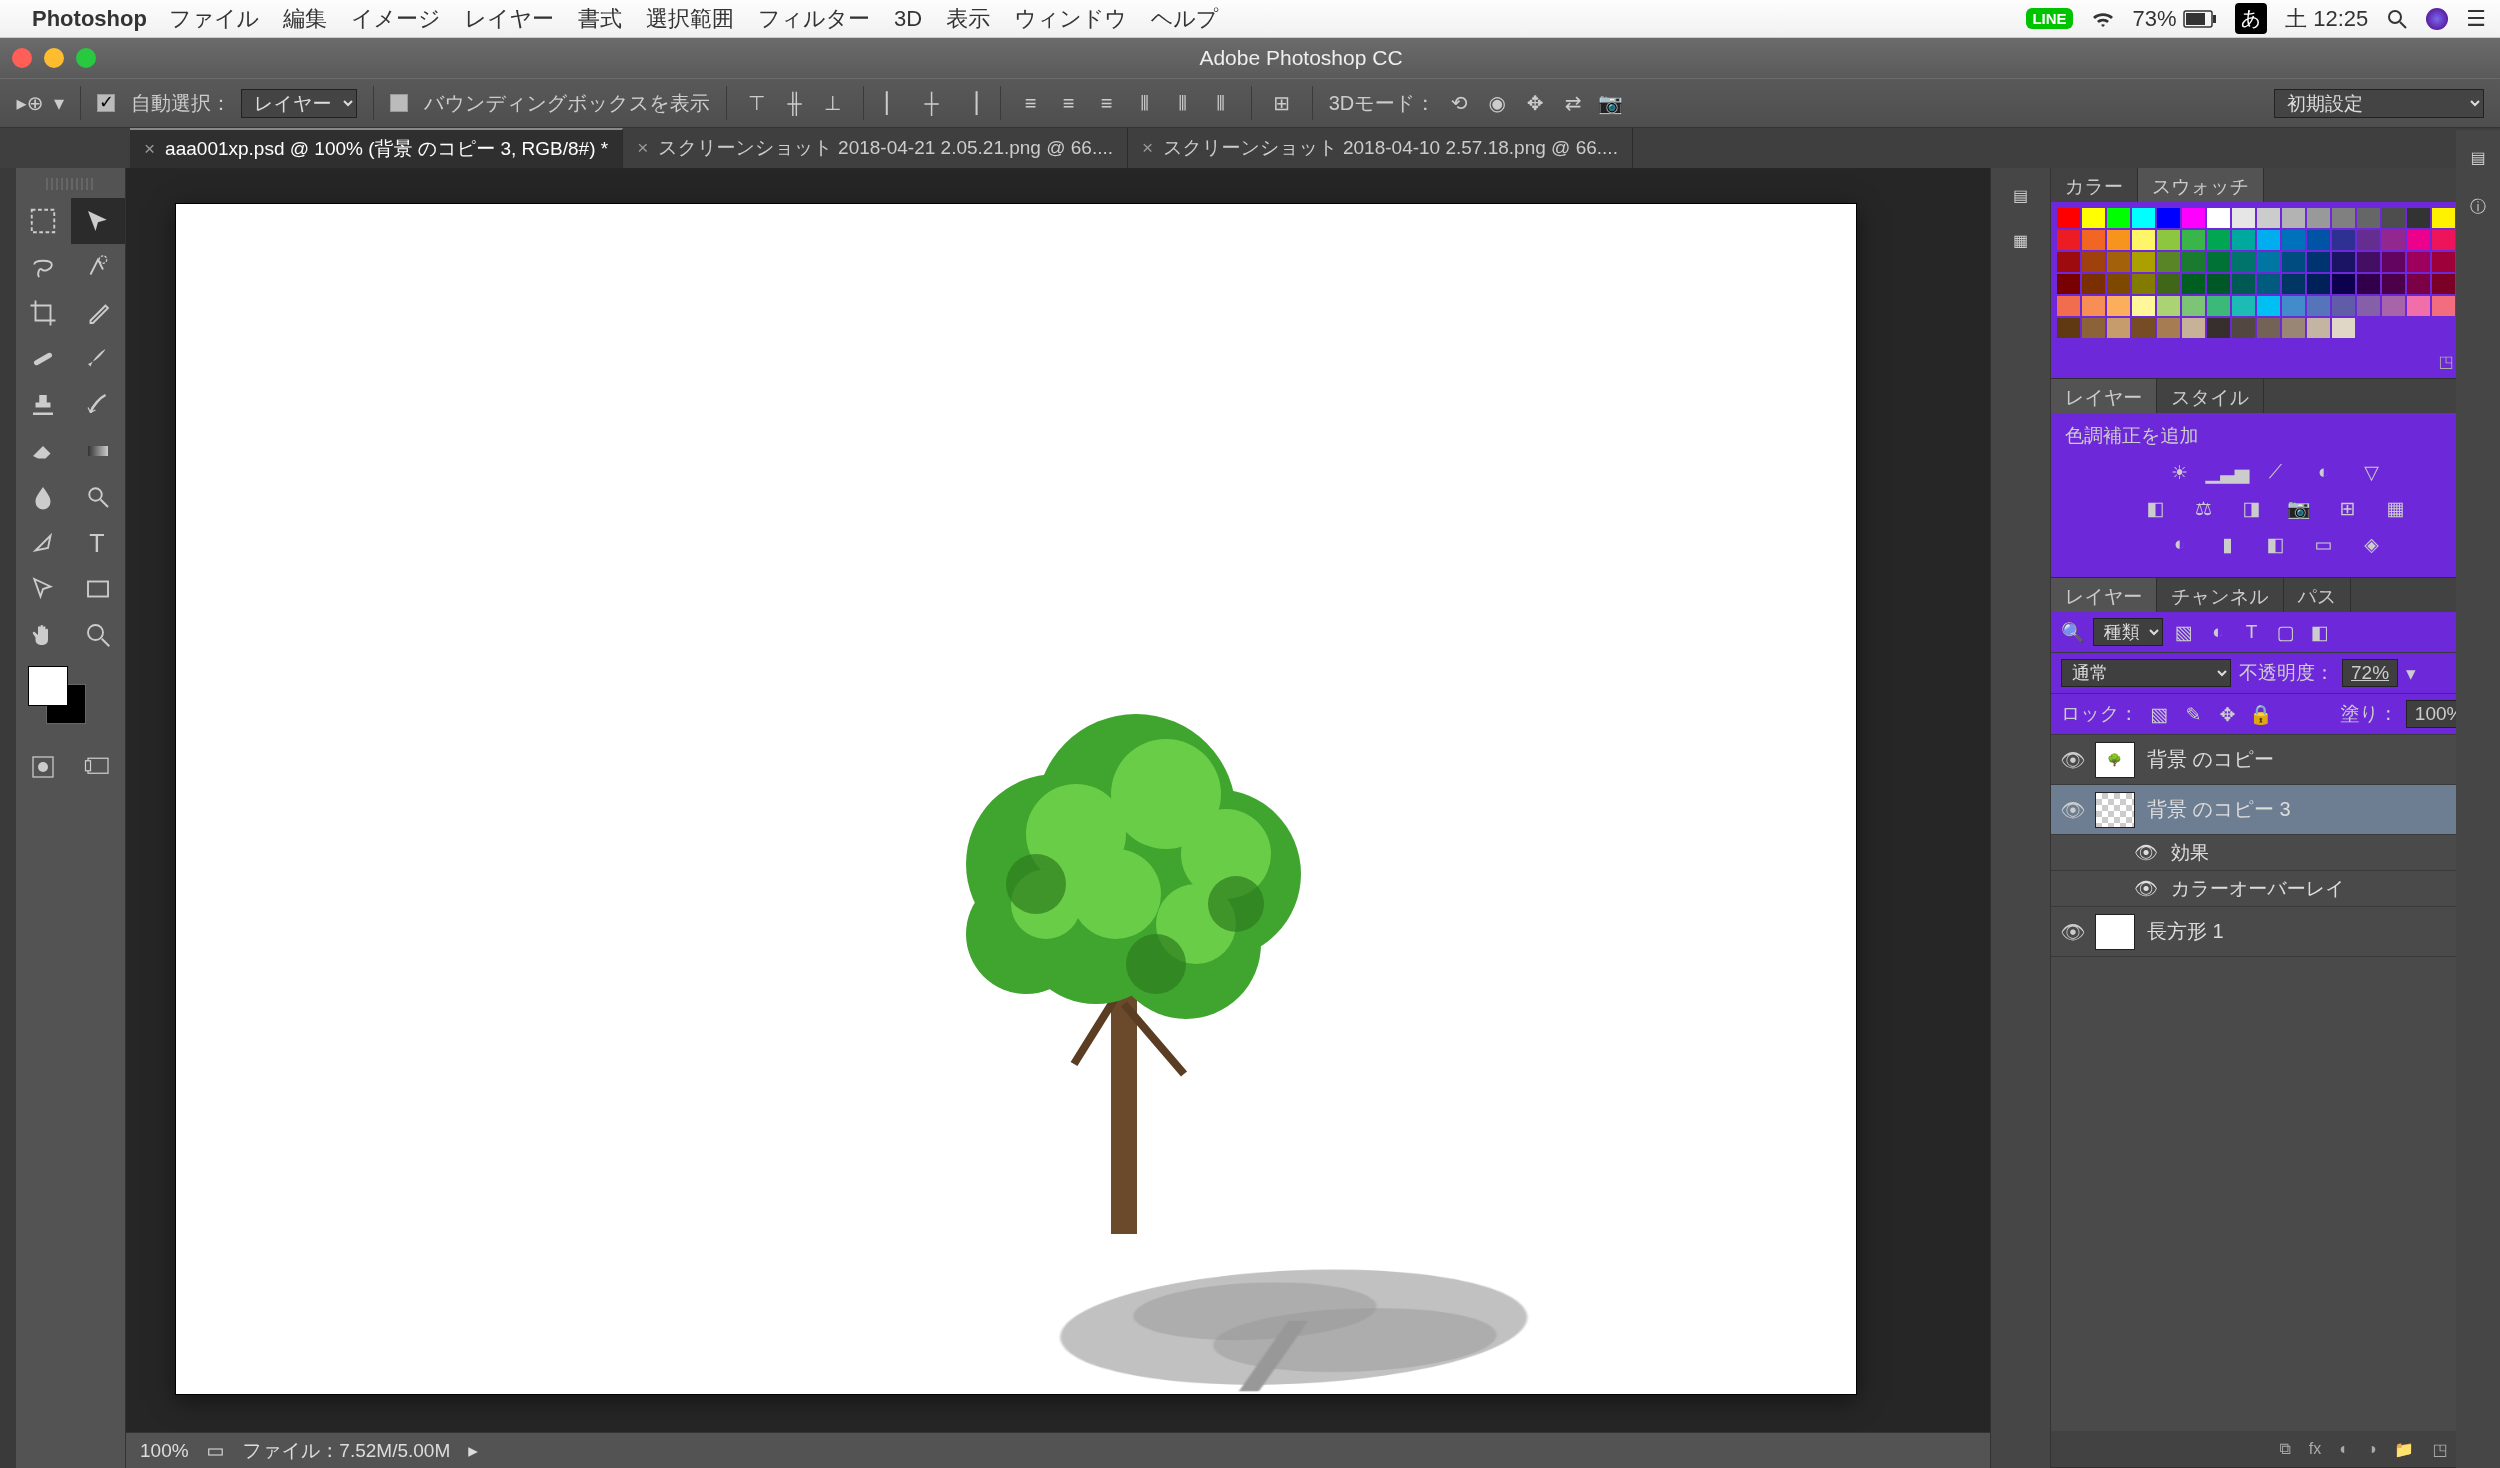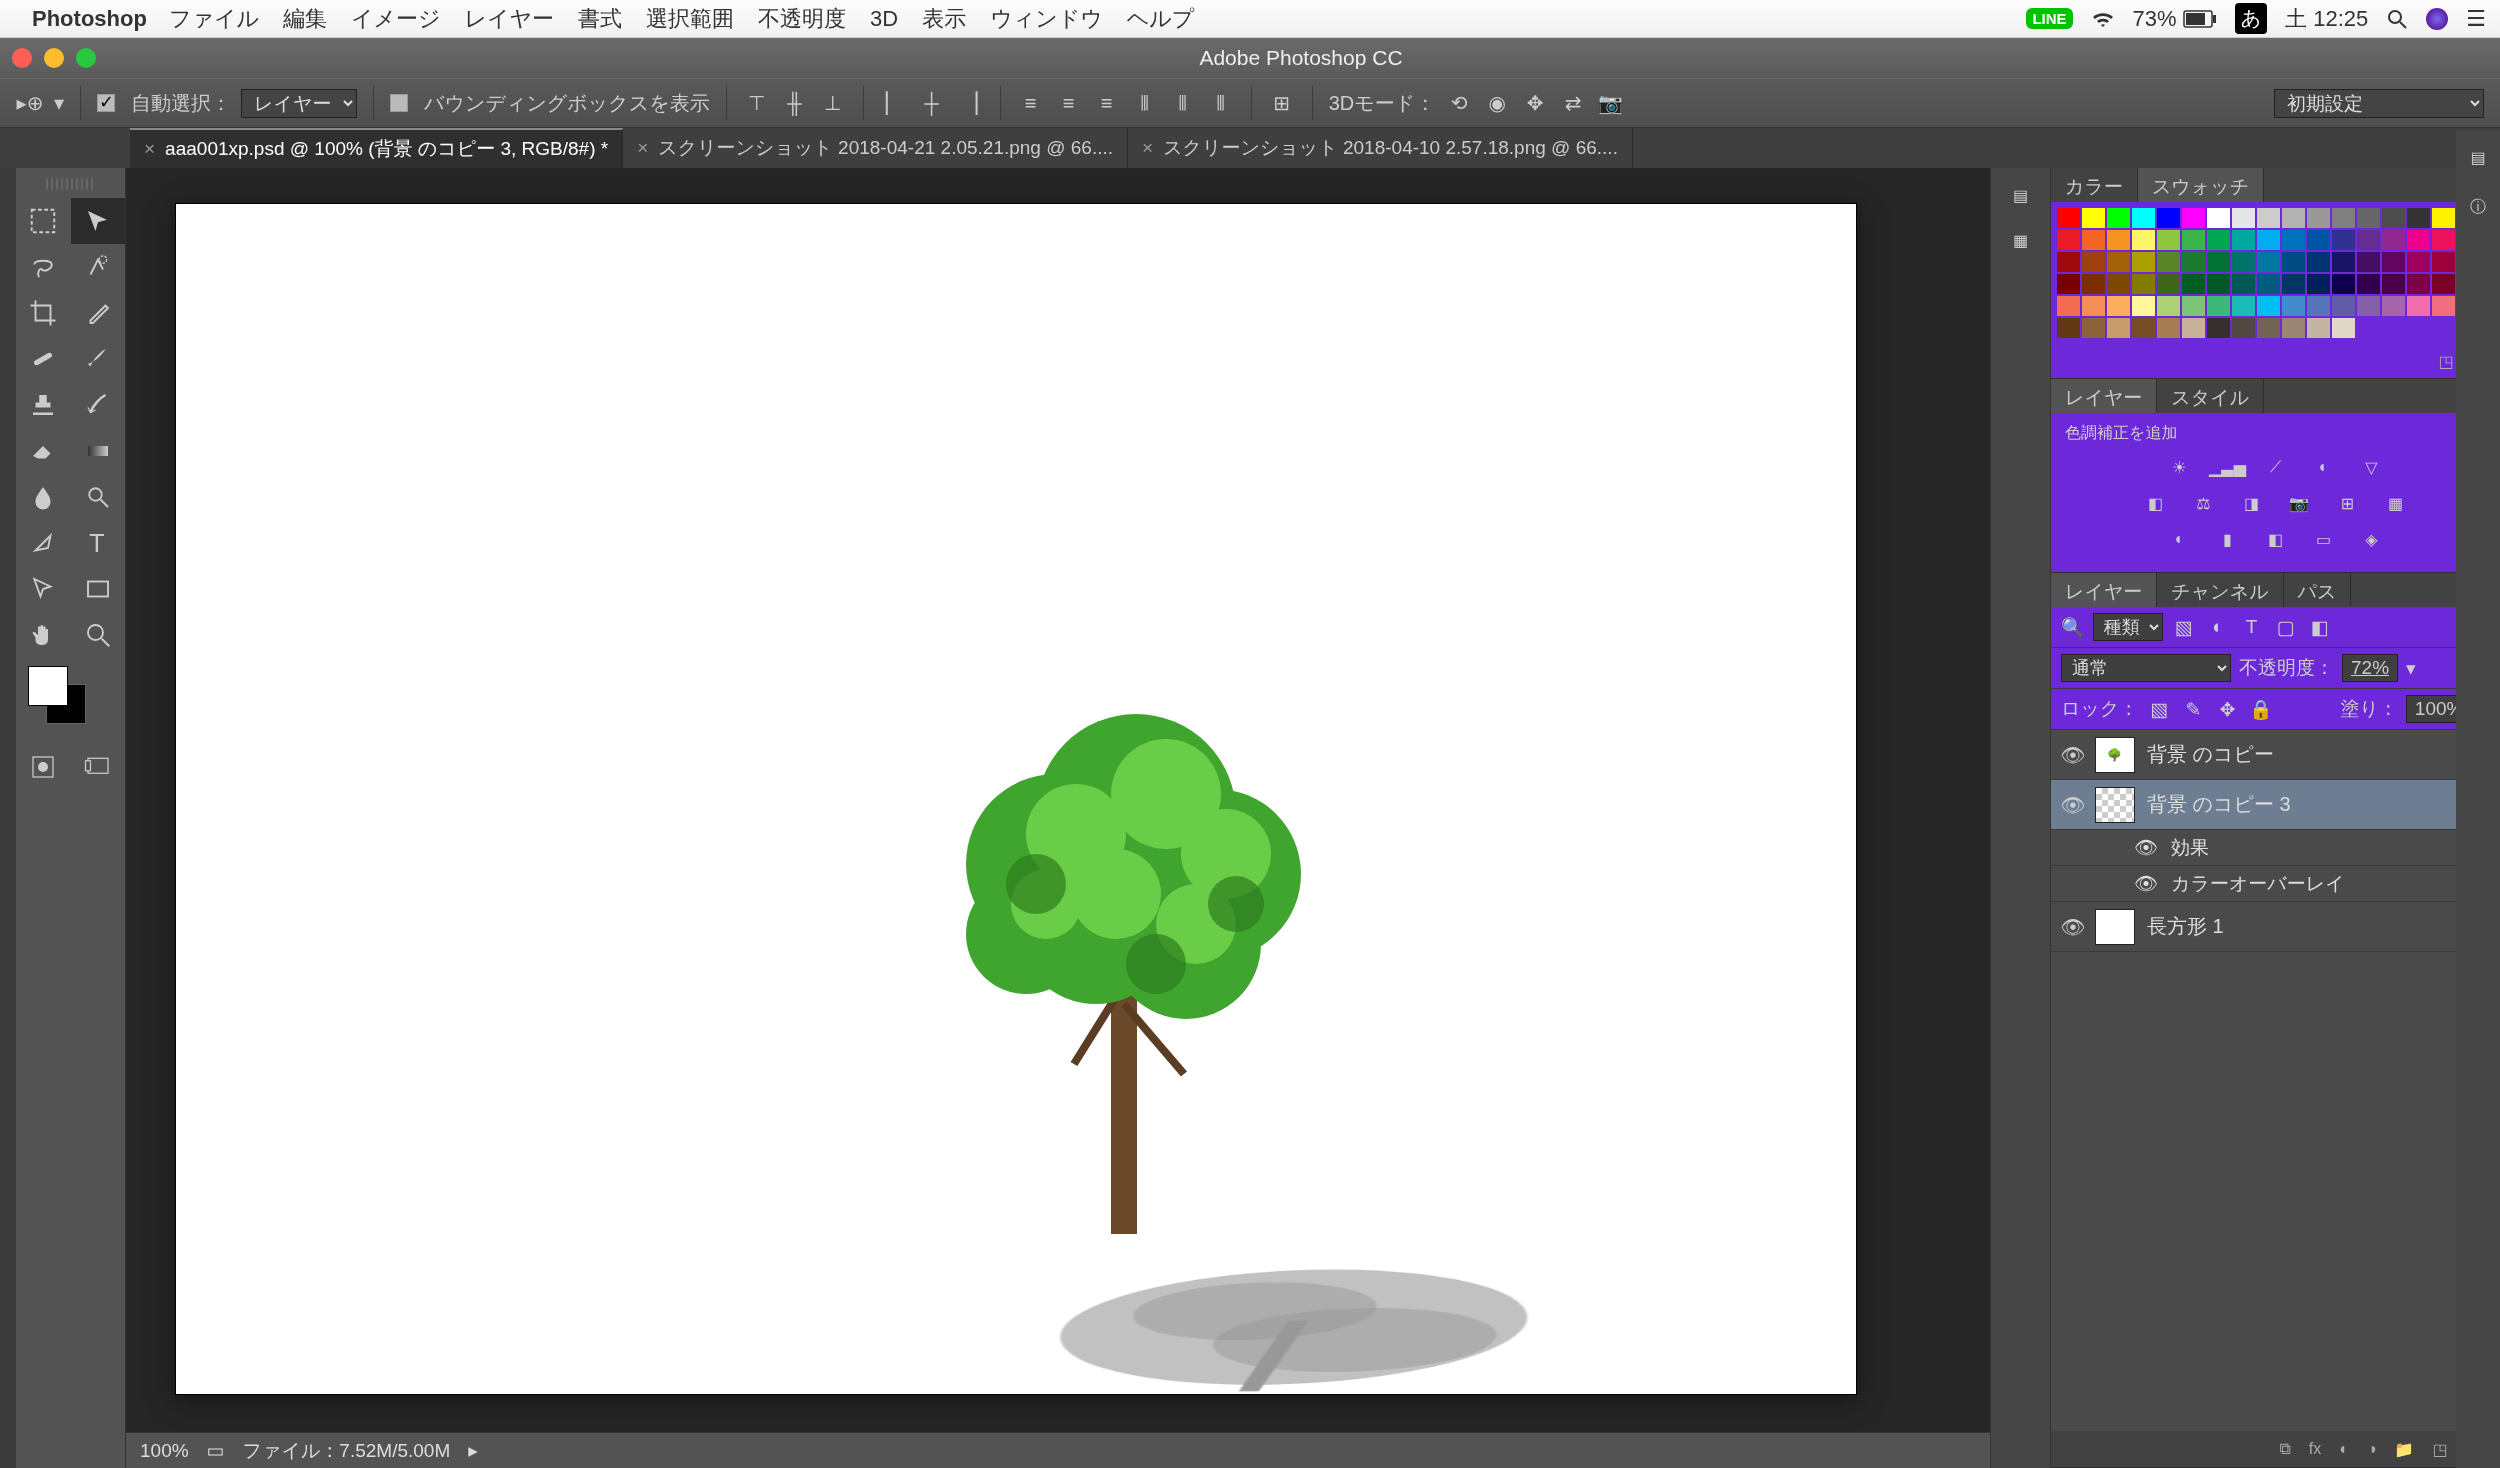--- a/index.html
+++ b/index.html
@@ -69,21 +69,21 @@
 .panel { border-bottom:1px solid #2e2e2e; background:#6d28d9; }
 .ptabs { display:flex; background:#424242; height:34px; font-size:19px; color:#ccc;}
 .ptab { padding:6px 14px; border-right:1px solid #2e2e2e;}
 .ptab.active { background:#535353;}
 .ptabs .menu { margin-left:auto; padding:6px 10px; color:#aaa;}
 
 .swatches { padding:6px; display:grid; grid-template-columns: repeat(16, 23px); grid-auto-rows:20px; gap:2px;}
 .sw { width:23px; height:20px; }
 .swfoot { height:34px; display:flex; justify-content:flex-end; align-items:center; gap:14px; padding:0 12px; color:#aaa;}
 
-.adjust { padding:10px 14px; color:#ccc; font-size:16px;}
+.adjust { padding:10px 14px; color:#ccc; font-size:19px;}
 .adjust .row { display:flex; gap:18px; justify-content:center; margin:10px 0;}
 .adjust .row span { width:30px; height:26px; display:inline-flex; align-items:center; justify-content:center;}
 
 .layerpanel { flex:1; display:flex; flex-direction:column;}
 .layerctl { display:flex; align-items:center; padding:6px 10px; gap:8px; color:#ccc; font-size:19px; border-bottom:1px solid #3a3a3a;}
 .layerctl select { background:#3f3f3f; color:#ddd; border:1px solid #222; font-size:18px; padding:2px 6px;}
 .layerctl .mini { width:26px; text-align:center;}
 .layerlist { flex:1; overflow:auto; background:#4a4a4a;}
 .layer { display:flex; align-items:center; height:50px; border-bottom:1px solid #3a3a3a; color:#ddd; font-size:20px;}
 .layer.sel { background:#6d7d92;}
@@ -103,21 +103,21 @@
 
 <div class="menubar">
   <span class="apple"></span>
   <span class="app-name">Photoshop</span>
   <span class="menu-item">ファイル</span>
   <span class="menu-item">編集</span>
   <span class="menu-item">イメージ</span>
   <span class="menu-item">レイヤー</span>
   <span class="menu-item">書式</span>
   <span class="menu-item">選択範囲</span>
-  <span class="menu-item">不透明度</span>
+  <span class="menu-item">フィルター</span>
   <span class="menu-item">3D</span>
   <span class="menu-item">表示</span>
   <span class="menu-item">ウィンドウ</span>
   <span class="menu-item">ヘルプ</span>
   <span class="spacer"></span>
   <span class="status-item">
       <span style="background:#00c300;color:#fff;border-radius:6px;padding:2px 6px;font-size:15px;font-weight:bold;">LINE</span>
     </span>
   <span class="status-item">
       <svg width="24" height="20" viewBox="0 0 24 20">

